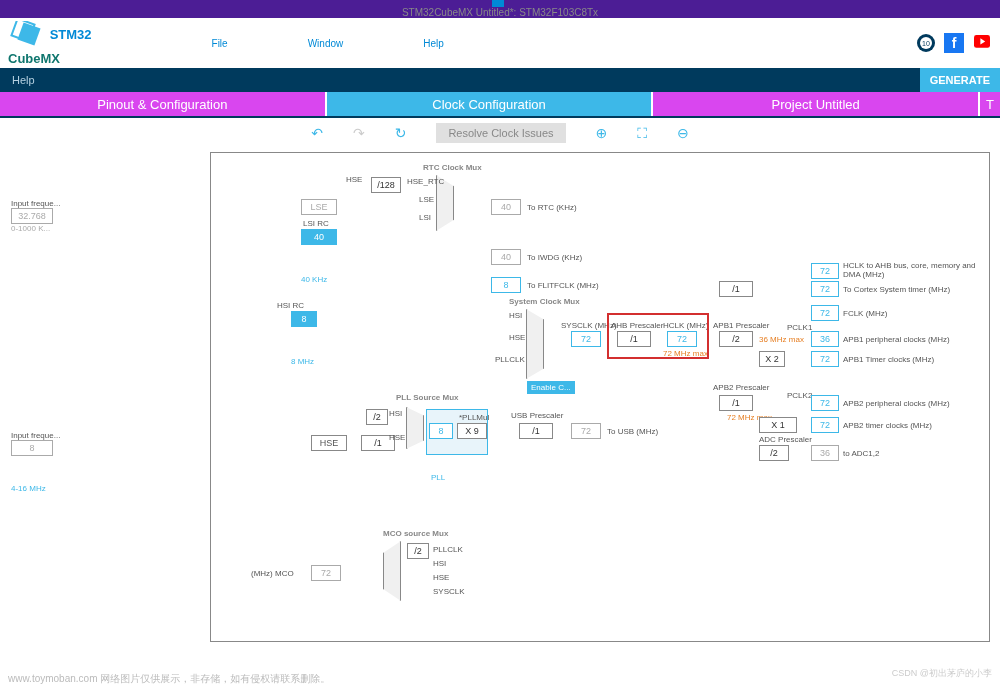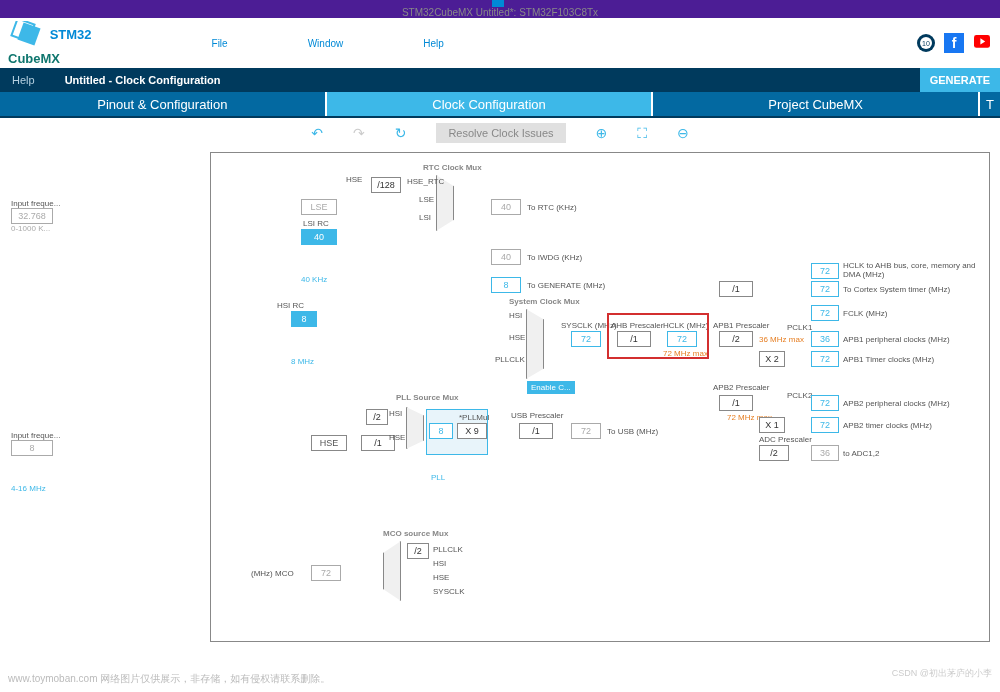--- a/index.html
+++ b/index.html
@@ -11,21 +11,21 @@
 .logo .stm { color: #0089d6; }
 .menu-bar { display: flex; gap: 80px; margin-left: 120px; color: #0089d6; font-size: 10px; justify-content: flex-end; }
 .right-icons { margin-left: auto; display: flex; gap: 8px; align-items: center; }
 .social-icon { width: 20px; height: 20px; display: flex; align-items: center; justify-content: center; }
 .breadcrumb { height: 24px; background: #003a5d; display: flex; align-items: center; }
 .crumb { height: 24px; padding: 0 18px 0 12px; color: #b5d0e0; font-size: 11px; display: flex; align-items: center; position: relative; }
 .crumb.active { color: #fff; font-weight: bold; }
 .crumb:after { content: ''; position: absolute; right: -8px; top: 0; border-left: 8px solid transparent; border-top: 12px solid transparent; border-bottom: 12px solid transparent; }
 .gen-btn { margin-left: auto; background: #3db8e8; color: #fff; padding: 4px 10px; font-weight: bold; font-size: 11px; height: 24px; display: flex; align-items: center; }
 .tabs { height: 26px; display: flex; background: #fff; border-bottom: 2px solid #003a5d; }
-.tab { flex: 1; background: #0369a1; color: #fff; display: flex; align-items: center; justify-content: center; font-size: 13px; margin-right: 2px; cursor: pointer; }
+.tab { flex: 1; background: #d946ef; color: #fff; display: flex; align-items: center; justify-content: center; font-size: 13px; margin-right: 2px; cursor: pointer; }
 .tab.active { background: #3db8e8; }
 .tab:last-child { flex: 0 0 20px; margin-right: 0; }
 .toolbar { height: 30px; display: flex; align-items: center; justify-content: center; gap: 30px; }
 .tool-icon { color: #3db8e8; font-size: 14px; cursor: pointer; }
 .resolve-btn { background: #e0e0e0; color: #888; padding: 4px 12px; font-size: 11px; border: none; }
 .canvas { position: relative; width: 780px; height: 490px; border: 1px solid #888; margin-left: 210px; margin-top: 4px; background: #fff; }
 .box { position: absolute; border: 1px solid #3db8e8; background: #fff; color: #3db8e8; font-size: 9px; text-align: center; display: flex; align-items: center; justify-content: center; height: 16px; }
 .box.filled { background: #3db8e8; color: #fff; }
 .box.gray { border-color: #aaa; color: #aaa; }
 .lbl { position: absolute; font-size: 8px; color: #555; }
@@ -82,28 +82,27 @@
       <svg viewBox="0 0 20 20" width="20" height="16">
           <rect width="20" height="16" rx="3" fill="#ff0000"></rect>
           <polygon points="8,4 8,12 14,8" fill="#fff"></polygon>
         </svg>
     </span>
   </div>
 </div>
 
 <div class="breadcrumb">
   <div class="crumb">Help</div>
-  <div class="crumb active">Untitled - Clock Configuration</div>
   <div class="gen-btn">GENERATE</div>
 </div>
 
 <div class="tabs">
   <div class="tab">Pinout &amp; Configuration</div>
   <div class="tab active">Clock Configuration</div>
-  <div class="tab">Project CubeMX</div>
+  <div class="tab">Project Untitled</div>
   <div class="tab">T</div>
 </div>
 
 <div class="toolbar">
   <span class="tool-icon">↶</span>
   <span class="tool-icon" style="color:#ccc">↷</span>
   <span class="tool-icon">↻</span>
   <button class="resolve-btn">Resolve Clock Issues</button>
   <span class="tool-icon">⊕</span>
   <span class="tool-icon">⛶</span>
@@ -137,21 +136,21 @@
   <div class="lbl" style="left:196px;top:24px">HSE_RTC</div>
   <div class="lbl" style="left:208px;top:42px">LSE</div>
   <div class="lbl" style="left:208px;top:60px">LSI</div>
   <div class="box gray" style="left:280px;top:46px;width:30px">40</div>
   <div class="lbl" style="left:316px;top:50px">To RTC (KHz)</div>
 
   <div class="box gray" style="left:280px;top:96px;width:30px">40</div>
   <div class="lbl" style="left:316px;top:100px">To IWDG (KHz)</div>
 
   <div class="box" style="left:280px;top:124px;width:30px">8</div>
-  <div class="lbl" style="left:316px;top:128px">To GENERATE (MHz)</div>
+  <div class="lbl" style="left:316px;top:128px">To FLITFCLK (MHz)</div>
 
   <div class="lbl" style="left:66px;top:148px">HSI RC</div>
   <div class="box filled" style="left:80px;top:158px;width:26px">8</div>
   <div class="lbl blue" style="left:80px;top:176px">8 MHz</div>
 
   <div class="box gray" style="left:100px;top:282px;width:36px;border-color:#888;color:#555">HSE</div>
   <div class="sel" style="left:150px;top:282px;width:34px">/1</div>
 
   <div class="mux-title" style="left:185px;top:240px">PLL Source Mux</div>
   <div class="mux" style="left:195px;top:254px;height:42px;clip-path:polygon(0 0,100% 20%,100% 80%,0 100%)"></div>
@@ -194,21 +193,21 @@
   <div class="sel" style="left:308px;top:270px;width:34px">/1</div>
   <div class="box gray" style="left:360px;top:270px;width:30px">72</div>
   <div class="lbl" style="left:396px;top:274px">To USB (MHz)</div>
 
   <div class="sel" style="left:508px;top:128px;width:34px">/1</div>
 
   <div class="lbl" style="left:502px;top:230px">APB2 Prescaler</div>
   <div class="sel" style="left:508px;top:242px;width:34px">/1</div>
   <div class="lbl orange" style="left:516px;top:260px">72 MHz max</div>
   <div class="lbl" style="left:576px;top:238px">PCLK2</div>
-  <div class="sel" style="left:548px;top:264px;width:26px">X 1</div>
+  <div class="sel" style="left:548px;top:264px;width:38px">X 1</div>
 
   <div class="lbl" style="left:548px;top:282px">ADC Prescaler</div>
   <div class="sel" style="left:548px;top:292px;width:30px">/2</div>
   <div class="box gray" style="left:600px;top:292px;width:28px">36</div>
   <div class="lbl" style="left:632px;top:296px">to ADC1,2</div>
 
   <div class="box" style="left:600px;top:110px;width:28px">72</div>
   <div class="lbl" style="left:632px;top:108px;width:140px">HCLK to AHB bus, core, memory and DMA (MHz)</div>
 
   <div class="box" style="left:600px;top:128px;width:28px">72</div>

